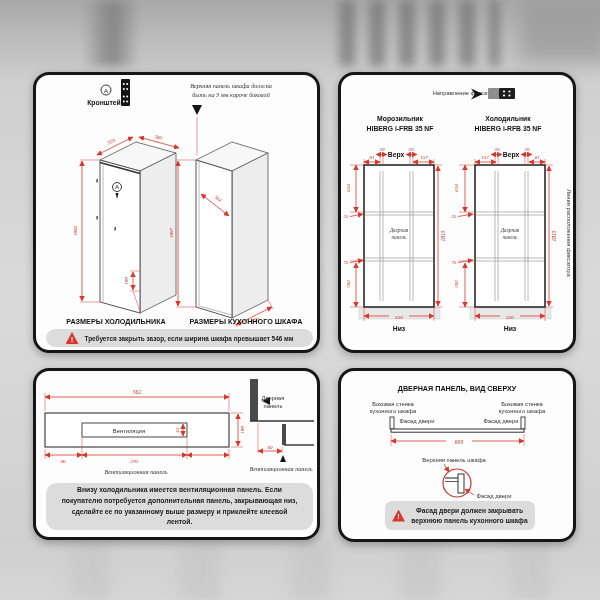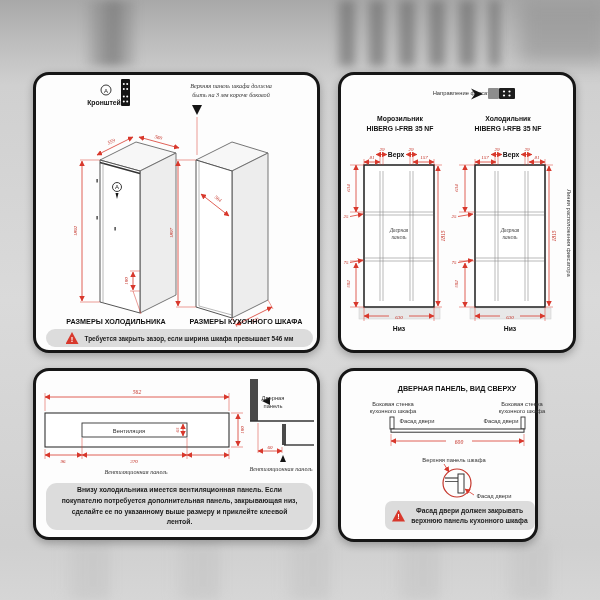--- a/index.html
+++ b/index.html
@@ -17,21 +17,21 @@
   #streak-bottom{left:0;top:540px;width:600px;height:60px;
     background:repeating-linear-gradient(90deg,transparent 0 60px,#c2c2c2 80px 110px);filter:blur(6px);opacity:.5;}
 
   .card{
     position:absolute;background:#fdfdfd;border:3px solid #161616;border-radius:16px;
     box-sizing:border-box;box-shadow:0 3px 8px rgba(0,0,0,.28);
   }
   #card-tl{left:33px;top:72px;width:287px;height:281px;}
   #card-tr{left:338px;top:72px;width:238px;height:281px;}
   #card-bl{left:33px;top:368px;width:287px;height:172px;}
-  #card-br{left:338px;top:368px;width:200px;height:174px;}
+  #card-br{left:338px;top:368px;width:238px;height:174px;}
   .card svg{position:absolute;left:0;top:0;}
   .skf {stroke:#555;stroke-width:1;fill:#fff;}
   .skt {stroke:#666;stroke-width:.9;fill:#f7f7f7;}
   .sks {stroke:#666;stroke-width:.9;fill:#ededed;}
   .sk2 {stroke:#1d1d1d;stroke-width:1.5;fill:#fff;}
   .thin{stroke:#8a8a8a;stroke-width:.6;fill:none;}
   .dl  {stroke:#d8382c;stroke-width:.8;fill:none;marker-start:url(#ar);marker-end:url(#ar);}
   .dle {stroke:#d8382c;stroke-width:.8;fill:none;marker-end:url(#ar);}
   .de  {stroke:#d8382c;stroke-width:.5;fill:none;}
   .dt  {fill:#c2281d;font:italic 5px "Liberation Serif",serif;text-anchor:middle;}

